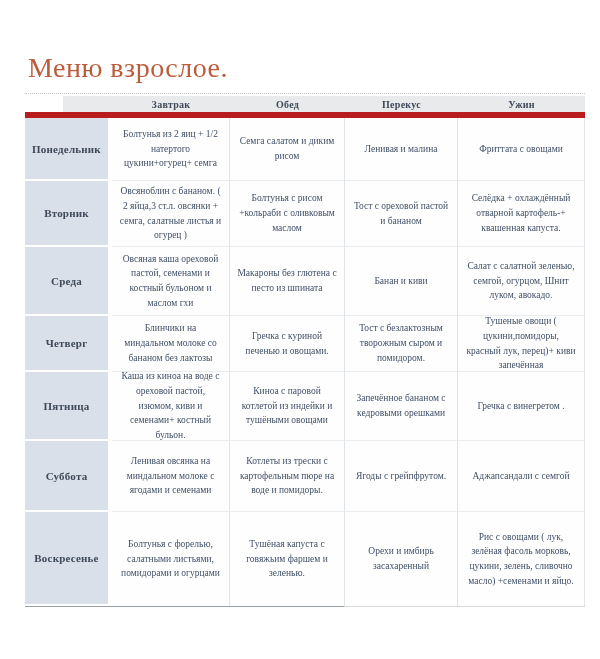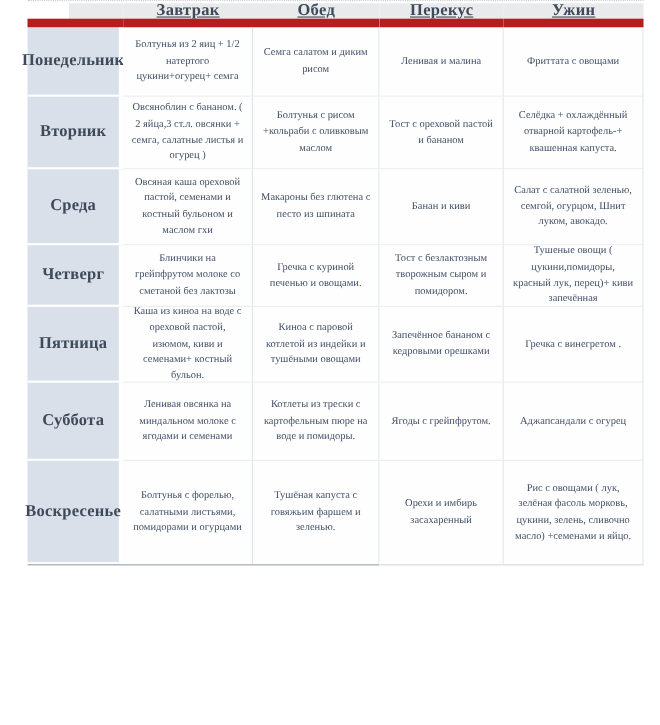--- a/index.html
+++ b/index.html
@@ -24,51 +24,52 @@
     background:linear-gradient(to right,#9aa0a8 0 57%,#d4d7db 57% 100%);
   }
   .grid{
     display:grid;
     grid-template-columns:87px 118px 115px 113px 127px;
     grid-template-rows:22px 63px 66px 69px 56px 69px 71px 94px;
   }
   .row{display:contents;}
   .hcell{
     background:#e9eaec;
-    border-bottom:8px solid #b91c1c;
+    border-bottom:6px solid #b91c1c;
     display:flex;align-items:center;justify-content:center;
-    font-size:15px;font-weight:bold;letter-spacing:.3px;color:#3e4959;text-decoration:underline;
+    font-size:10px;font-weight:bold;letter-spacing:.3px;color:#3e4959;
   }
   .hcell.corner{
     background:linear-gradient(to right,#ffffff 0 38px,#e9eaec 38px 100%);
   }
   .dcell{
     background:#dae0e9;
     border-right:4px solid #ffffff;
     border-bottom:2px solid #ffffff;
     display:flex;align-items:center;justify-content:center;
     text-align:center;
-    font-size:15px;font-weight:bold;letter-spacing:.2px;color:#3e4959;
+    font-size:11px;font-weight:bold;letter-spacing:.2px;color:#3e4959;
   }
   .cell{
     background:#fefefe;
     border-right:1px solid #e0e4e9;
     border-bottom:1px solid #e9ecef;
     display:flex;align-items:center;justify-content:center;
     text-align:center;
     padding:4px 7px;box-sizing:border-box;
     font-size:9.5px;line-height:1.55;color:#414f66;
   }
   .row:last-child .cell{border-bottom:none;}
   .row:last-child .dcell{border-bottom:2px solid #ffffff;text-align:right;}
 </style>
 </head>
 <body>
 
 <div class="page">
+  <h1 class="title">Меню взрослое.</h1>
 
   <div class="menu-table">
     <div class="grid" id="grid">
       <div class="row">
         <div class="hcell corner"></div>
         <div class="hcell">Завтрак</div>
         <div class="hcell">Обед</div>
         <div class="hcell">Перекус</div>
         <div class="hcell">Ужин</div>
       </div>
@@ -92,40 +93,40 @@
   <div class="row">
     <div class="dcell">Среда</div>
     <div class="cell">Овсяная  каша ореховой пастой, семенами и костный бульоном  и маслом гхи</div>
     <div class="cell">Макароны без глютена с песто из шпината</div>
     <div class="cell">Банан и киви</div>
     <div class="cell">Салат с салатной зеленью, семгой, огурцом, Шнит луком, авокадо.</div>
   </div>
 
   <div class="row">
     <div class="dcell">Четверг</div>
-    <div class="cell">Блинчики на грейпфрутом молоке со сметаной  без лактозы</div>
+    <div class="cell">Блинчики на миндальном молоке со бананом  без лактозы</div>
     <div class="cell">Гречка с куриной печенью и овощами.</div>
     <div class="cell">Тост с безлактозным творожным сыром и помидором.</div>
     <div class="cell">Тушеные овощи ( цукини,помидоры, красный лук, перец)+ киви запечённая</div>
   </div>
 
   <div class="row">
     <div class="dcell">Пятница</div>
     <div class="cell">Каша  из киноа на воде с ореховой пастой, изюмом, киви  и семенами+ костный бульон.</div>
     <div class="cell">Киноа с паровой котлетой из индейки и тушёными овощами</div>
     <div class="cell">Запечённое бананом с кедровыми орешками</div>
     <div class="cell">Гречка с винегретом .</div>
   </div>
 
   <div class="row">
     <div class="dcell">Суббота</div>
     <div class="cell">Ленивая  овсянка  на миндальном молоке с ягодами и семенами</div>
     <div class="cell">Котлеты из трески с картофельным пюре на воде и помидоры.</div>
     <div class="cell">Ягоды с грейпфрутом.</div>
-    <div class="cell">Аджапсандали с огурец</div>
+    <div class="cell">Аджапсандали с семгой</div>
   </div>
 
   <div class="row">
     <div class="dcell">Воскресенье</div>
     <div class="cell">Болтунья с форелью, салатными листьями, помидорами и огурцами</div>
     <div class="cell">Тушёная капуста с говяжьим фаршем и зеленью.</div>
     <div class="cell">Орехи и имбирь засахаренный</div>
     <div class="cell">Рис  с овощами ( лук, зелёная фасоль морковь, цукини, зелень, сливочно масло) +семенами и яйцо.</div>
   </div>
 </div>

